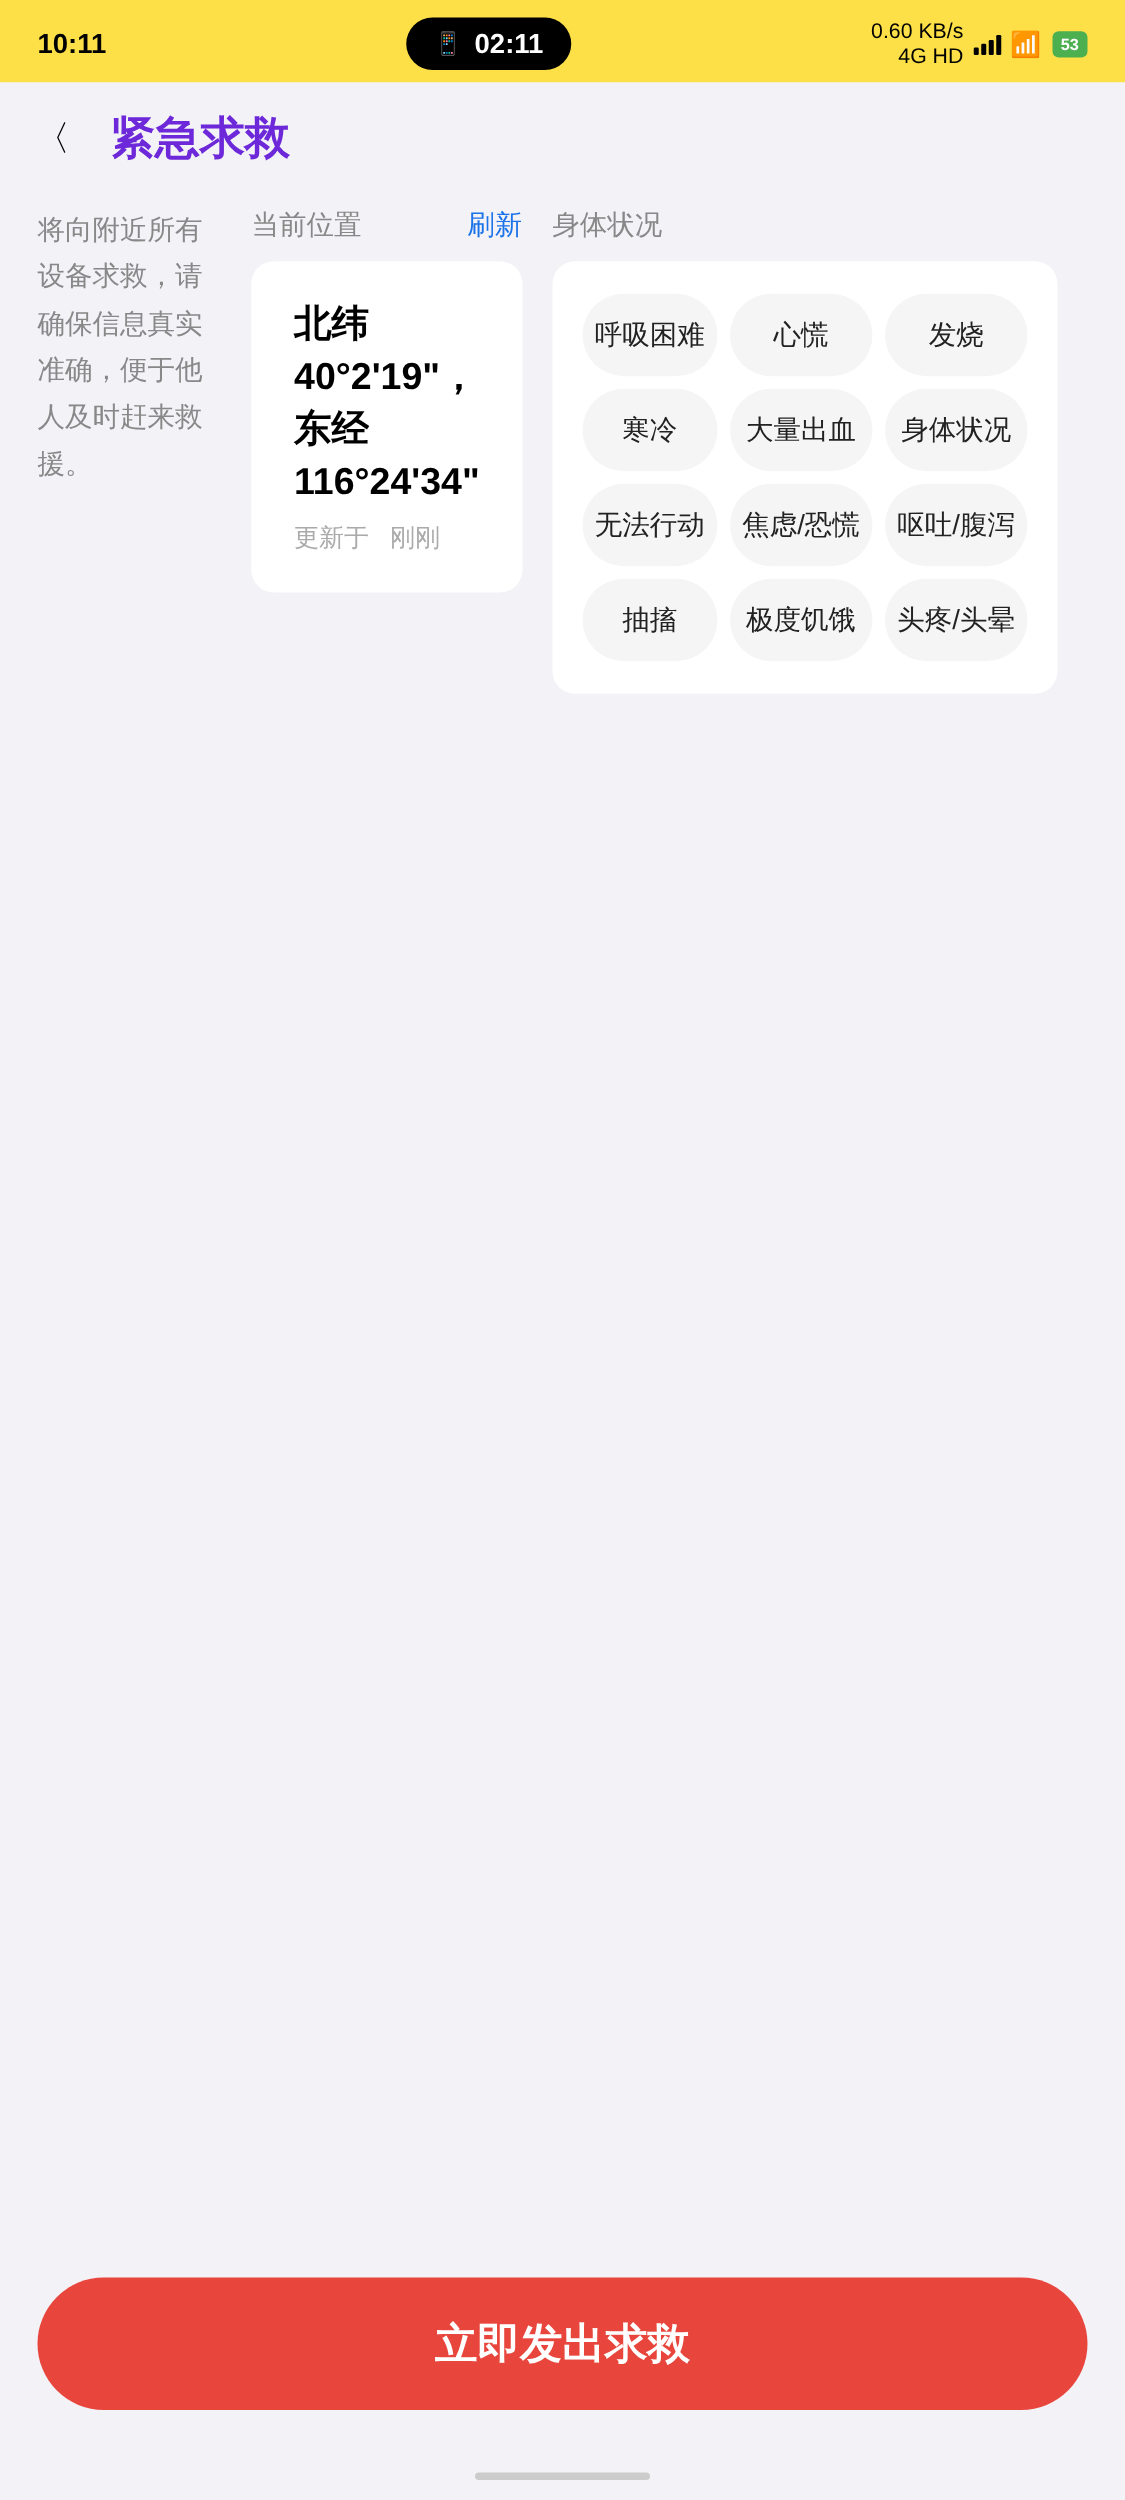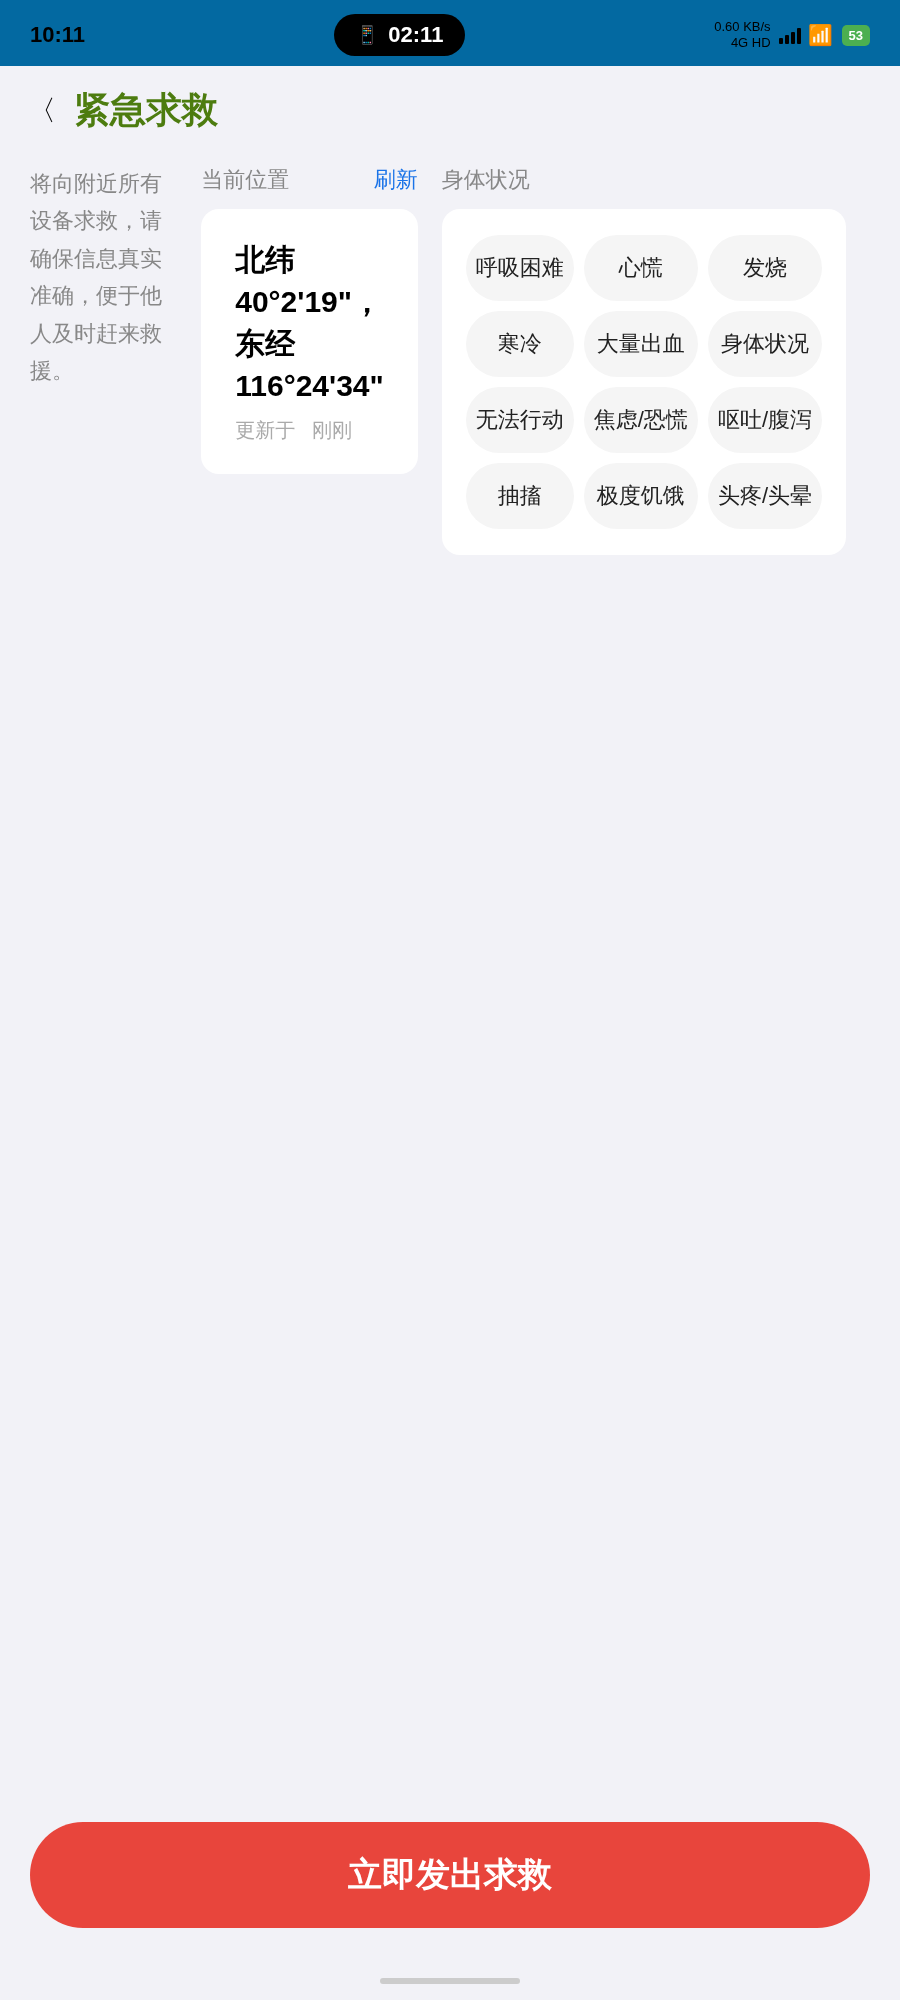--- a/index.html
+++ b/index.html
@@ -14,21 +14,21 @@
       flex-direction: column;
       position: relative;
     }
 
     
     .status-bar {
       display: flex;
       align-items: center;
       justify-content: space-between;
       padding: 14px 30px 10px 30px;
-      background: #0369a1;
+      background: #fde047;
     }
     .status-left {
       font-size: 22px;
       font-weight: 600;
       color: #000;
     }
     .status-center {
       background: #000;
       color: #fff;
       border-radius: 30px;
@@ -46,21 +46,21 @@
       display: flex;
       align-items: center;
       gap: 8px;
       font-size: 15px;
       color: #000;
     }
     .network-info {
       display: flex;
       flex-direction: column;
       align-items: flex-end;
-      font-size: 13px;
+      font-size: 17px;
       line-height: 1.2;
     }
     .signal-bars {
       display: flex;
       align-items: flex-end;
       gap: 2px;
       height: 18px;
     }
     .signal-bars span {
       width: 4px;
@@ -98,22 +98,22 @@
       cursor: pointer;
     }
     .back-arrow {
       font-size: 28px;
       color: #000;
       font-weight: 300;
     }
     .page-title {
       font-size: 36px;
       font-weight: 700;
-      color: #4d7c0f;
-      margin-left: 10px;
+      color: #6d28d9;
+      margin-left: 24px;
     }
 
     
     .main-content {
       flex: 1;
       padding: 20px 30px;
       display: flex;
       flex-direction: row;
       gap: 24px;
     }

